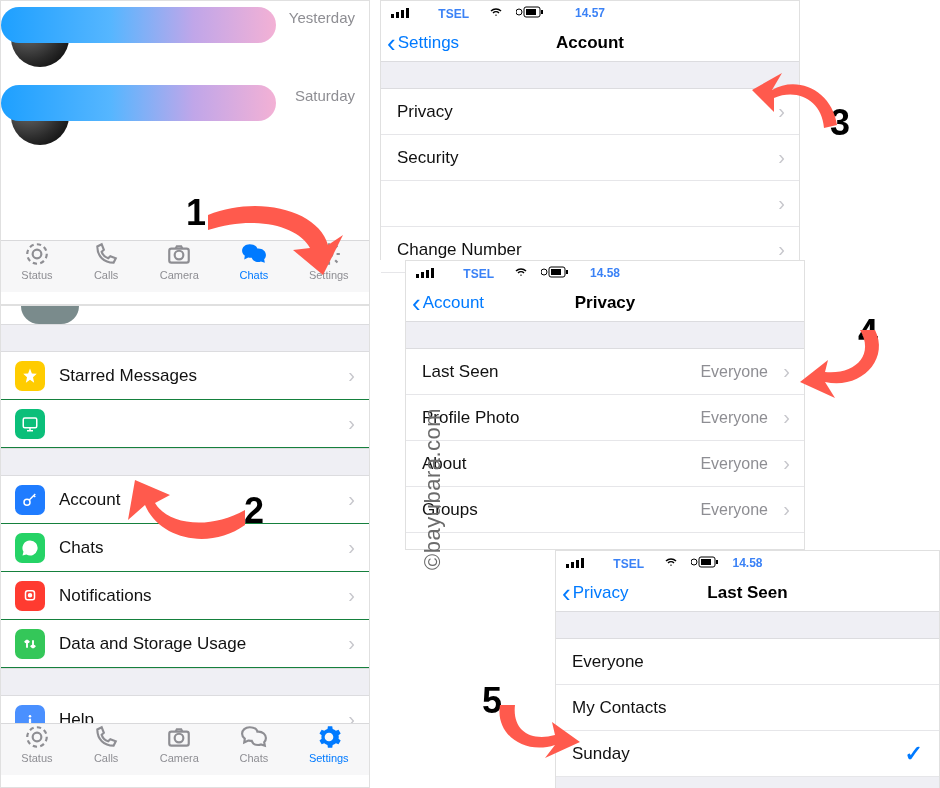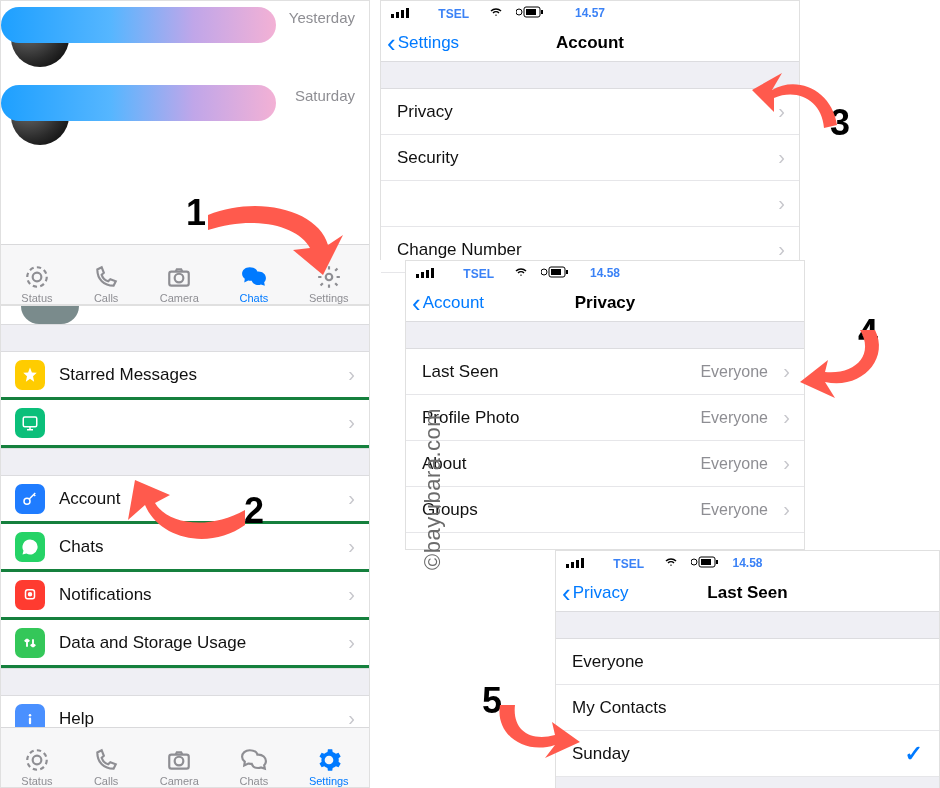--- a/index.html
+++ b/index.html
@@ -25,39 +25,39 @@
     background: radial-gradient(circle at 30% 30%, #777, #2b2b2b 60%, #000);
     flex-shrink:0; margin-right:4px;
   }
   .redact {
     position:absolute; left:0; top:6px;
     width:275px; height:36px; border-radius:18px;
     background: linear-gradient(90deg,#1ea0ff,#56b6ff 40%,#c0a6e9 70%,#f3b1d5);
   }
   .chat-time { position:absolute; right:14px; top:8px; color:#8e8e93; font-size:15px; }
   .tabbar {
-    position:absolute; left:0; bottom:0; width:100%; height:60px;
-    display:flex; justify-content:space-around; align-items:flex-end;
+    position:absolute; left:0; bottom:12px; width:100%; height:52px;
+    display:flex; justify-content:space-around; align-items:flex-start;
     background:#f7f7f8; border-top:1px solid #d9d9db;
   }
   .tab { display:flex; flex-direction:column; align-items:center; font-size:11px; color:#8e8e93; }
   .tab.active { color:#007aff; }
   .tab .ticon { width:26px; height:26px; margin-bottom:2px; display:flex; align-items:center; justify-content:center; }
   .ticon svg { width:26px; height:26px; }
 
   
   .panelB { left:0; top:305px; width:370px; height:483px; }
   .avatar-partial {
     width:58px; height:18px; border-bottom-left-radius:29px; border-bottom-right-radius:29px;
     background:#7a8b8c; margin-left:20px;
   }
   .group-gap { height:28px; background:#efeff4; border-top:1px solid #dcdcdf; border-bottom:1px solid #dcdcdf; }
   .list-row {
     height:48px; display:flex; align-items:center; padding:0 14px 0 14px;
-    border-bottom:3px solid #15803d; background:#fff; font-size:17px; color:#111;
+    border-bottom:1px solid #15803d; background:#fff; font-size:17px; color:#111;
     position:relative;
   }
   .row-icon {
     width:30px; height:30px; border-radius:7px; margin-right:14px;
     display:flex; align-items:center; justify-content:center; color:#fff;
   }
   .row-icon svg { width:18px; height:18px; }
   .chev { position:absolute; right:14px; color:#c7c7cc; font-size:20px; font-weight:300; }
   .panelB .tabbar { border-top:1px solid #d9d9db; }
 

